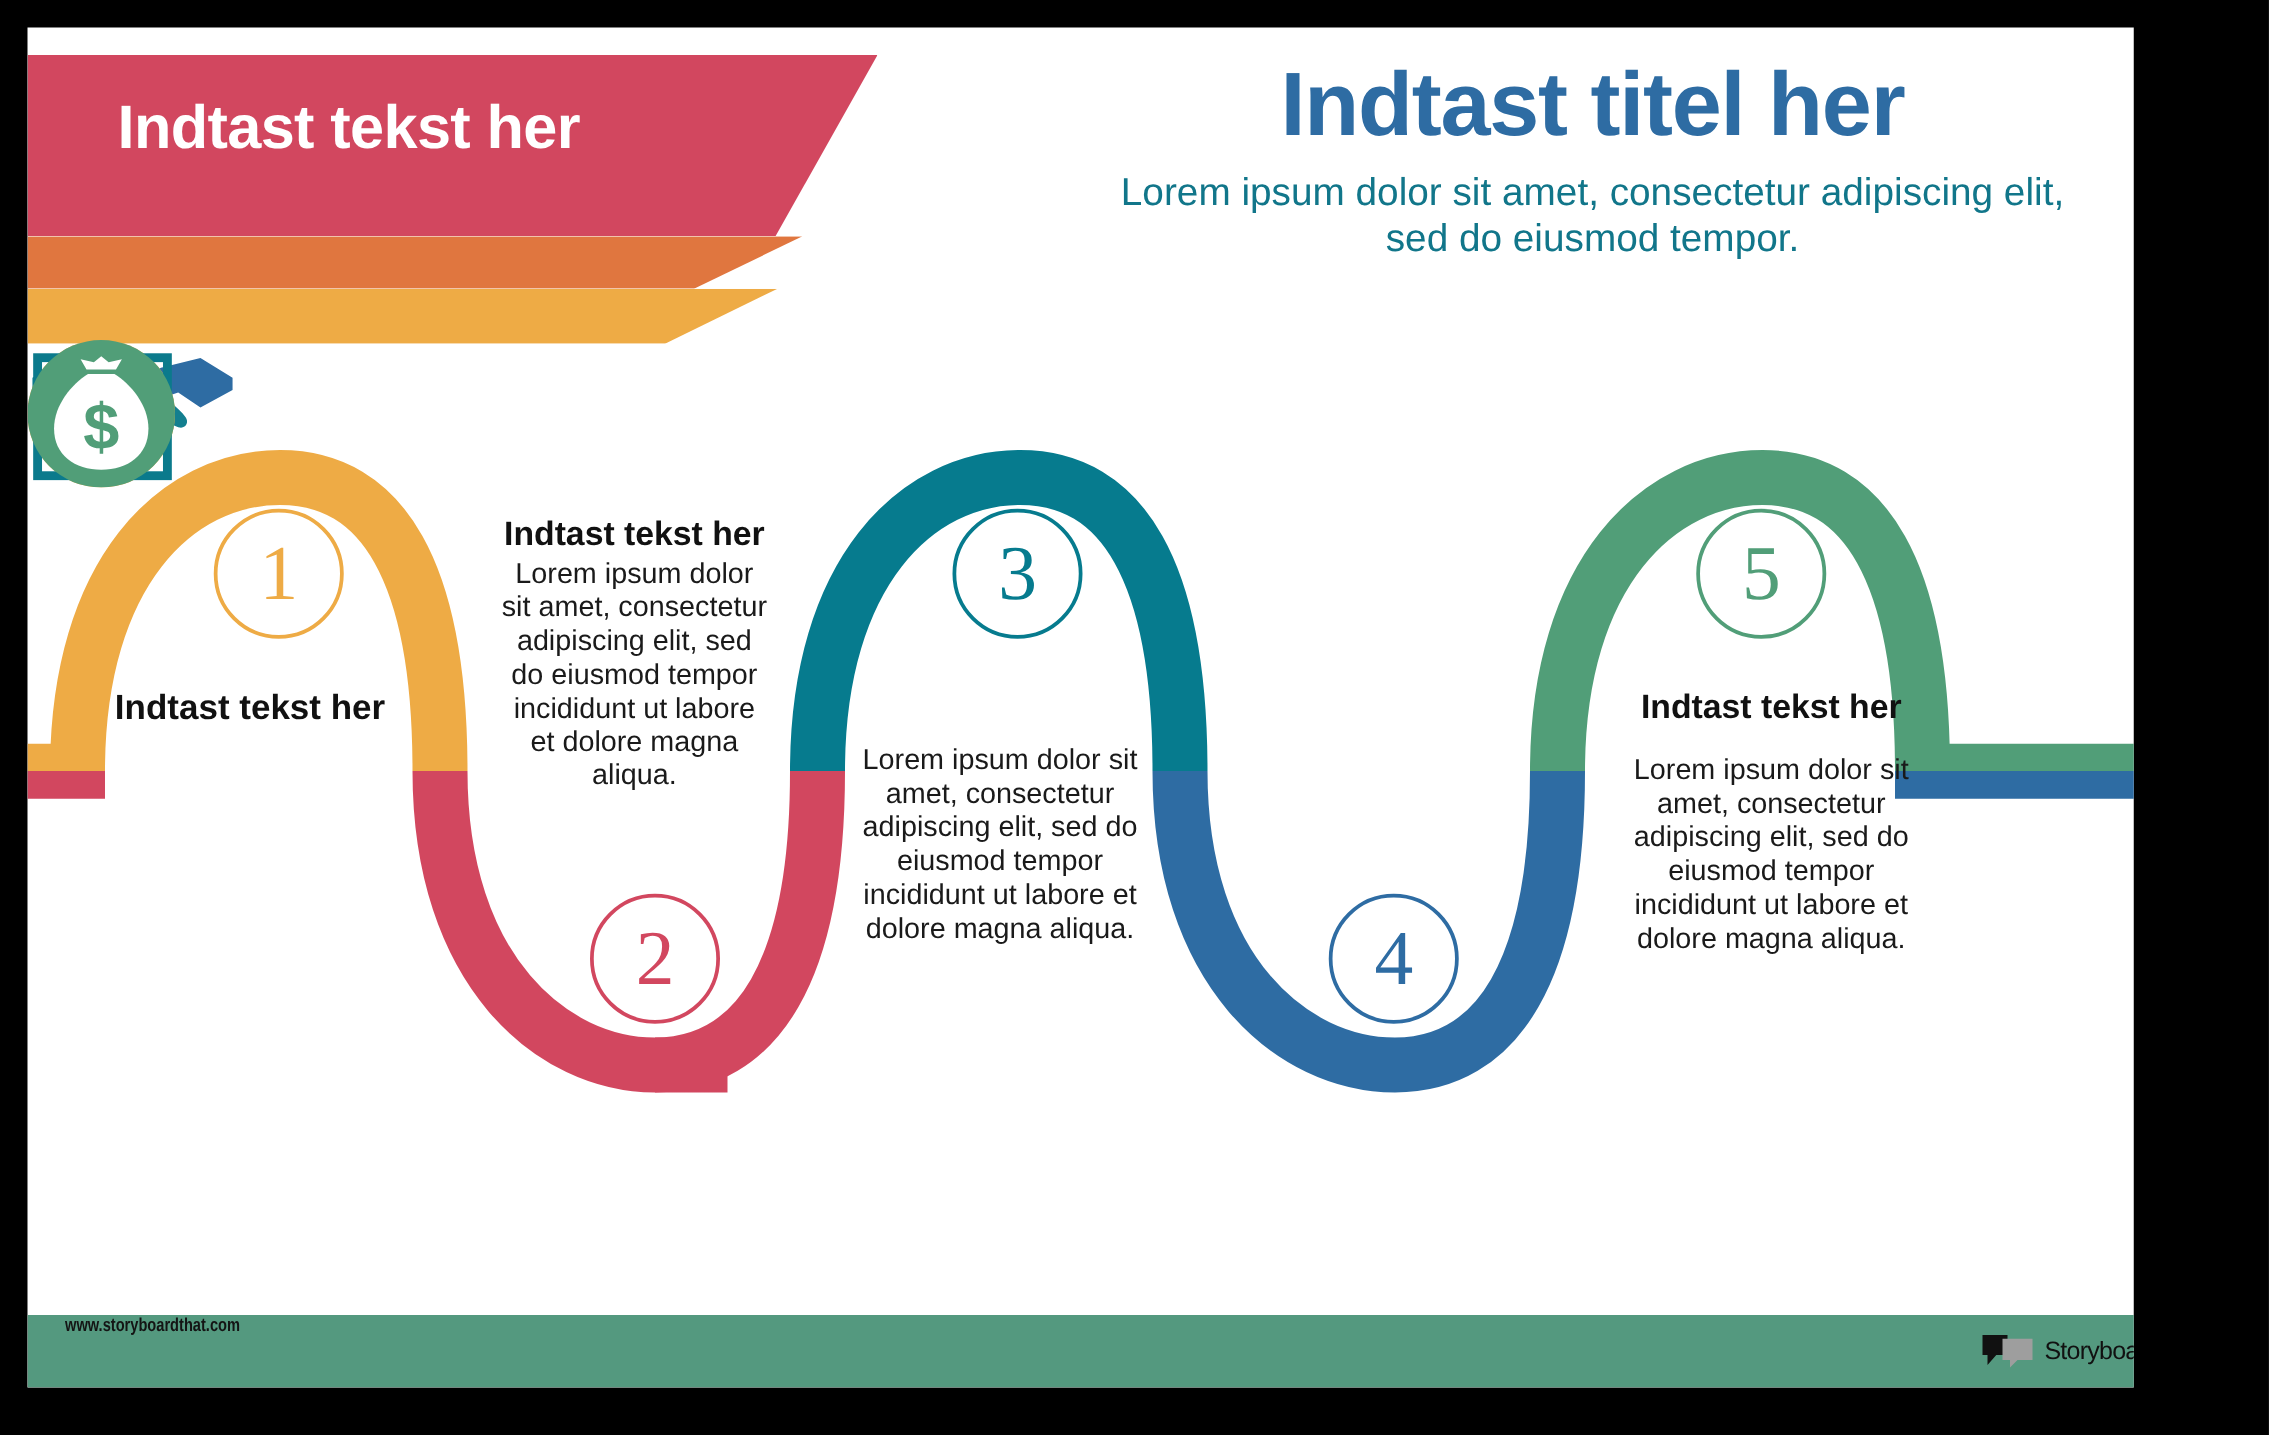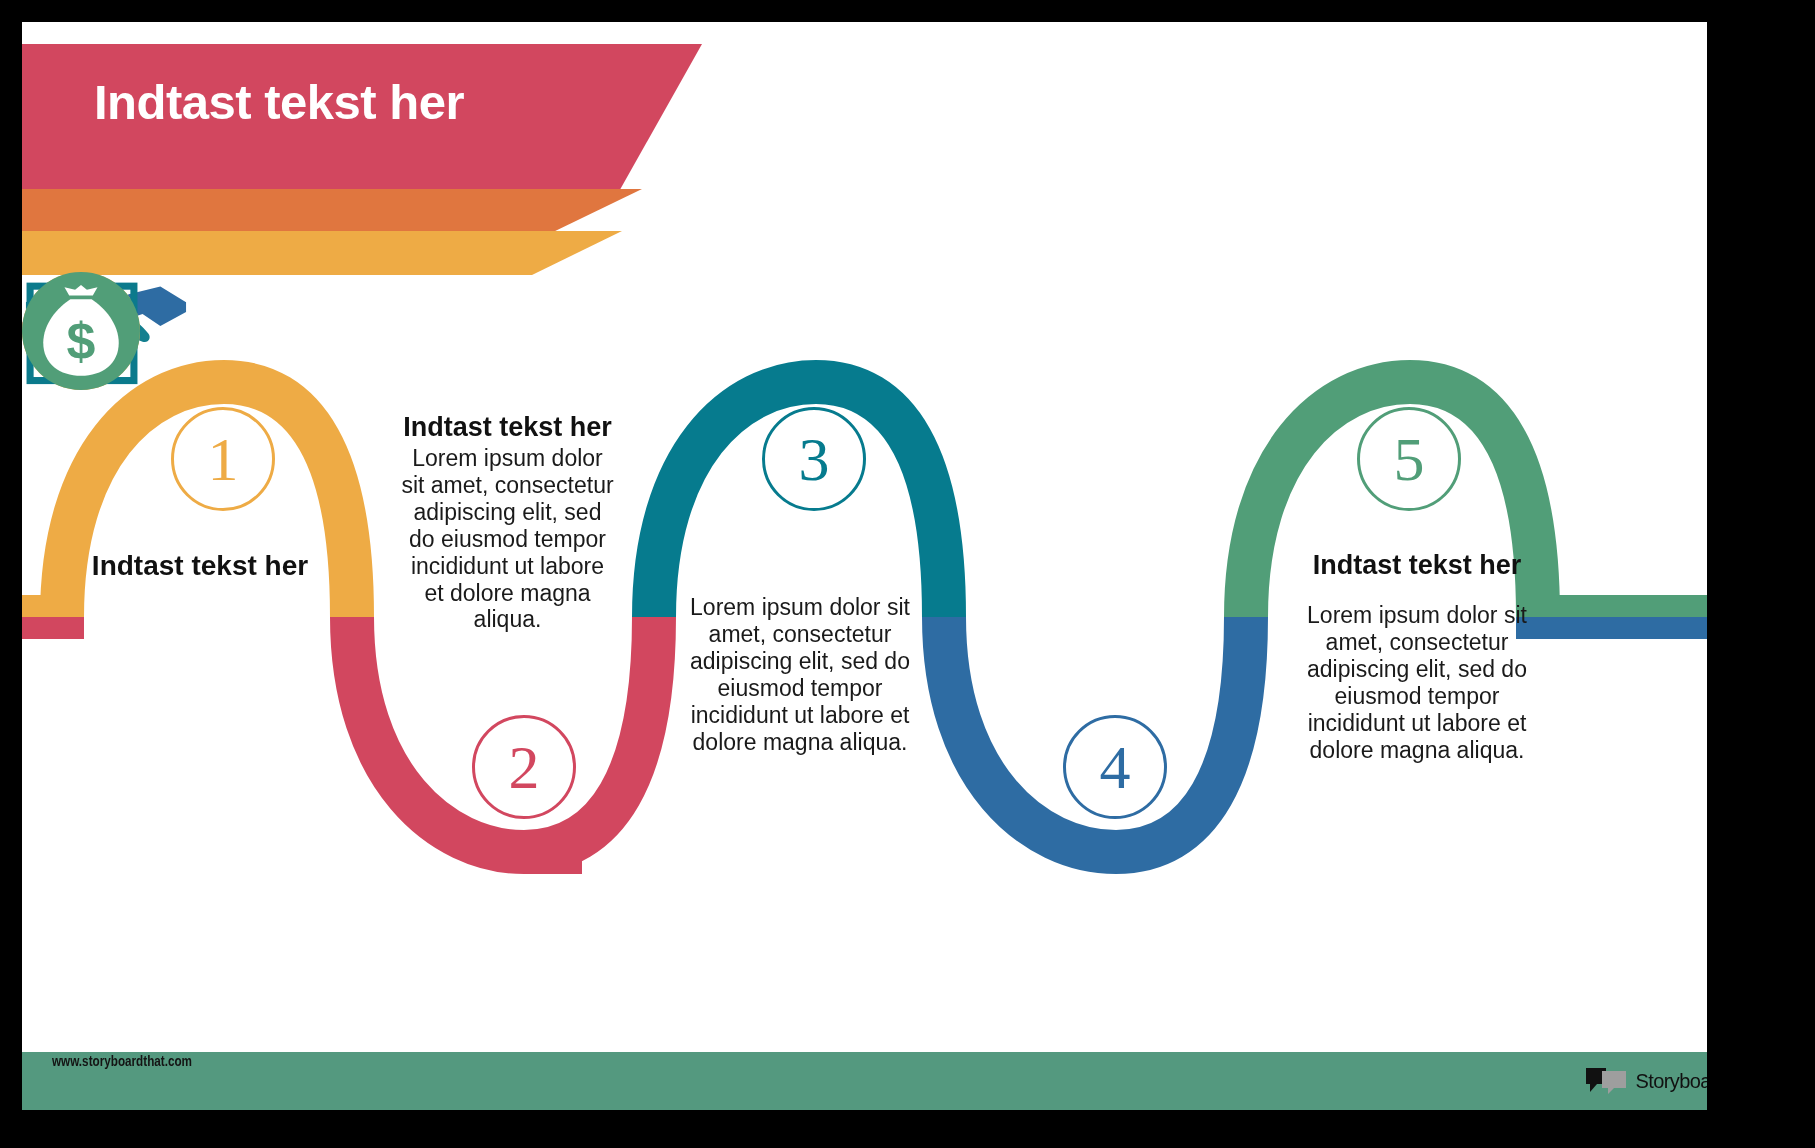--- a/index.html
+++ b/index.html
@@ -151,20 +151,24 @@
 
 <div id="poster">
 
   <div class="ribbon-wrap">
     <div class="ribbon ribbon-yellow"></div>
     <div class="ribbon ribbon-orange"></div>
     <div class="ribbon ribbon-red"></div>
     <div class="ribbon-text">Indtast tekst her</div>
   </div>
 
+  <div class="header-right">
+    <div class="poster-title">Indtast titel her</div>
+    <div class="poster-subtitle">Lorem ipsum dolor sit amet, consectetur adipiscing elit, sed do eiusmod tempor.</div>
+  </div>
 
   <div class="stage">
 
     <svg width="1771" height="790" viewBox="0 0 1771 790">
       <defs>
 
         <linearGradient id="g12" x1="0" y1="0" x2="0" y2="1">
           <stop offset="0%" stop-color="#eeab45"></stop>
           <stop offset="49.9%" stop-color="#eeab45"></stop>
           <stop offset="50%" stop-color="#d2475f"></stop>

